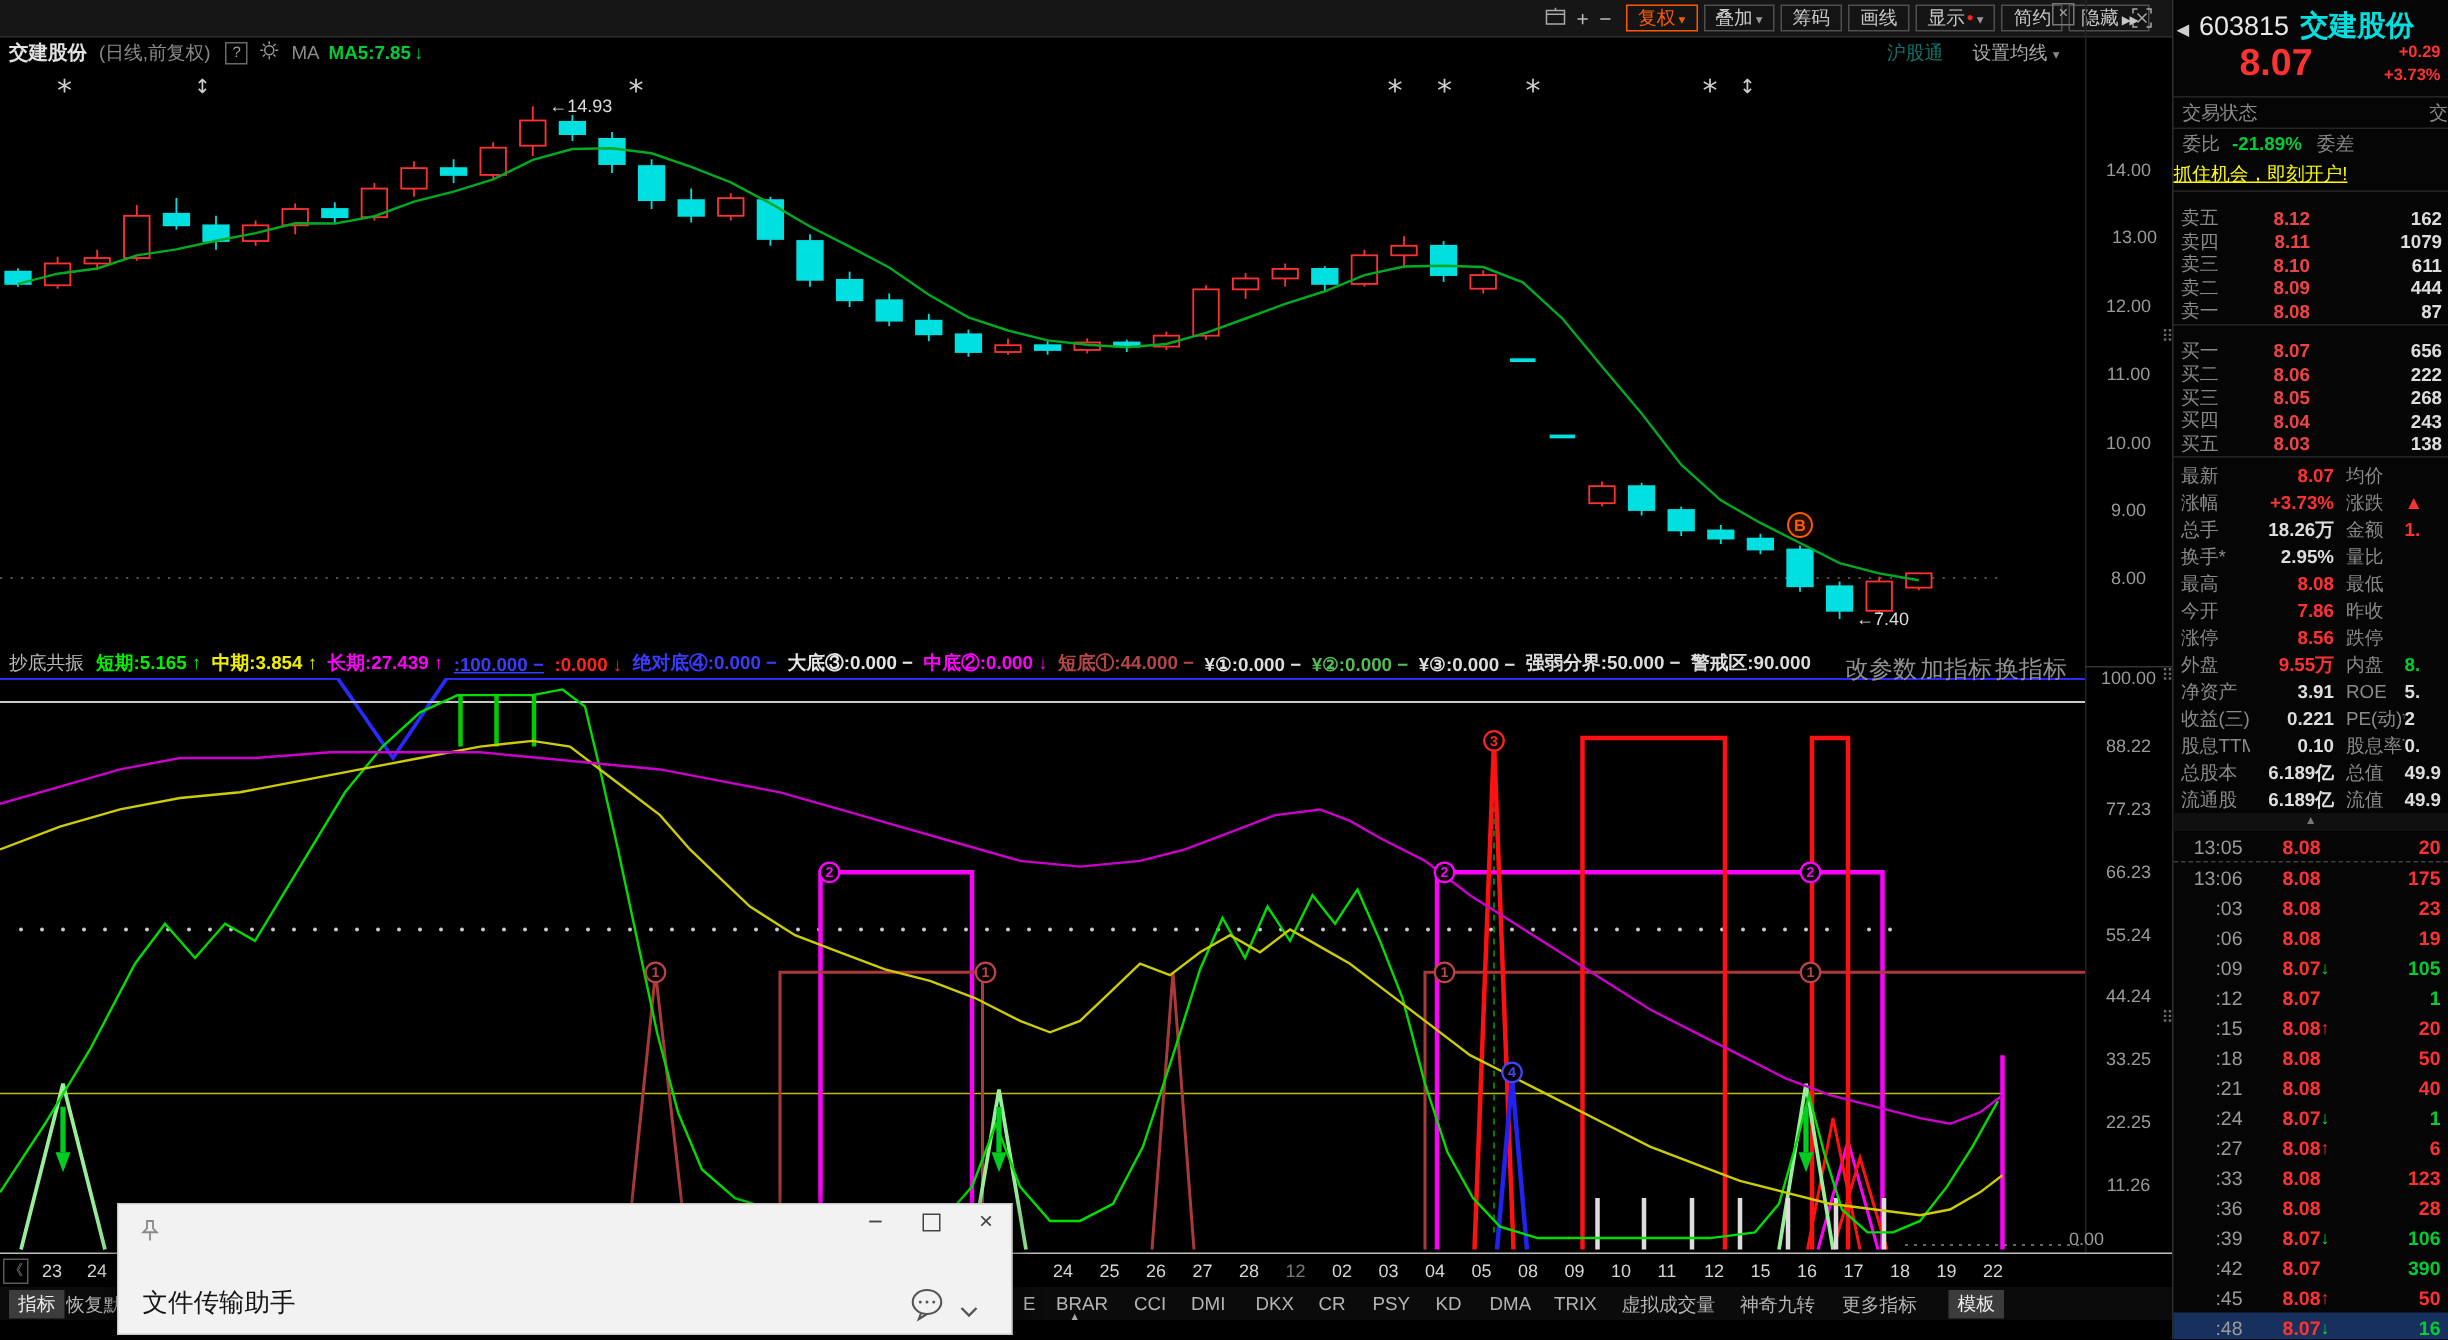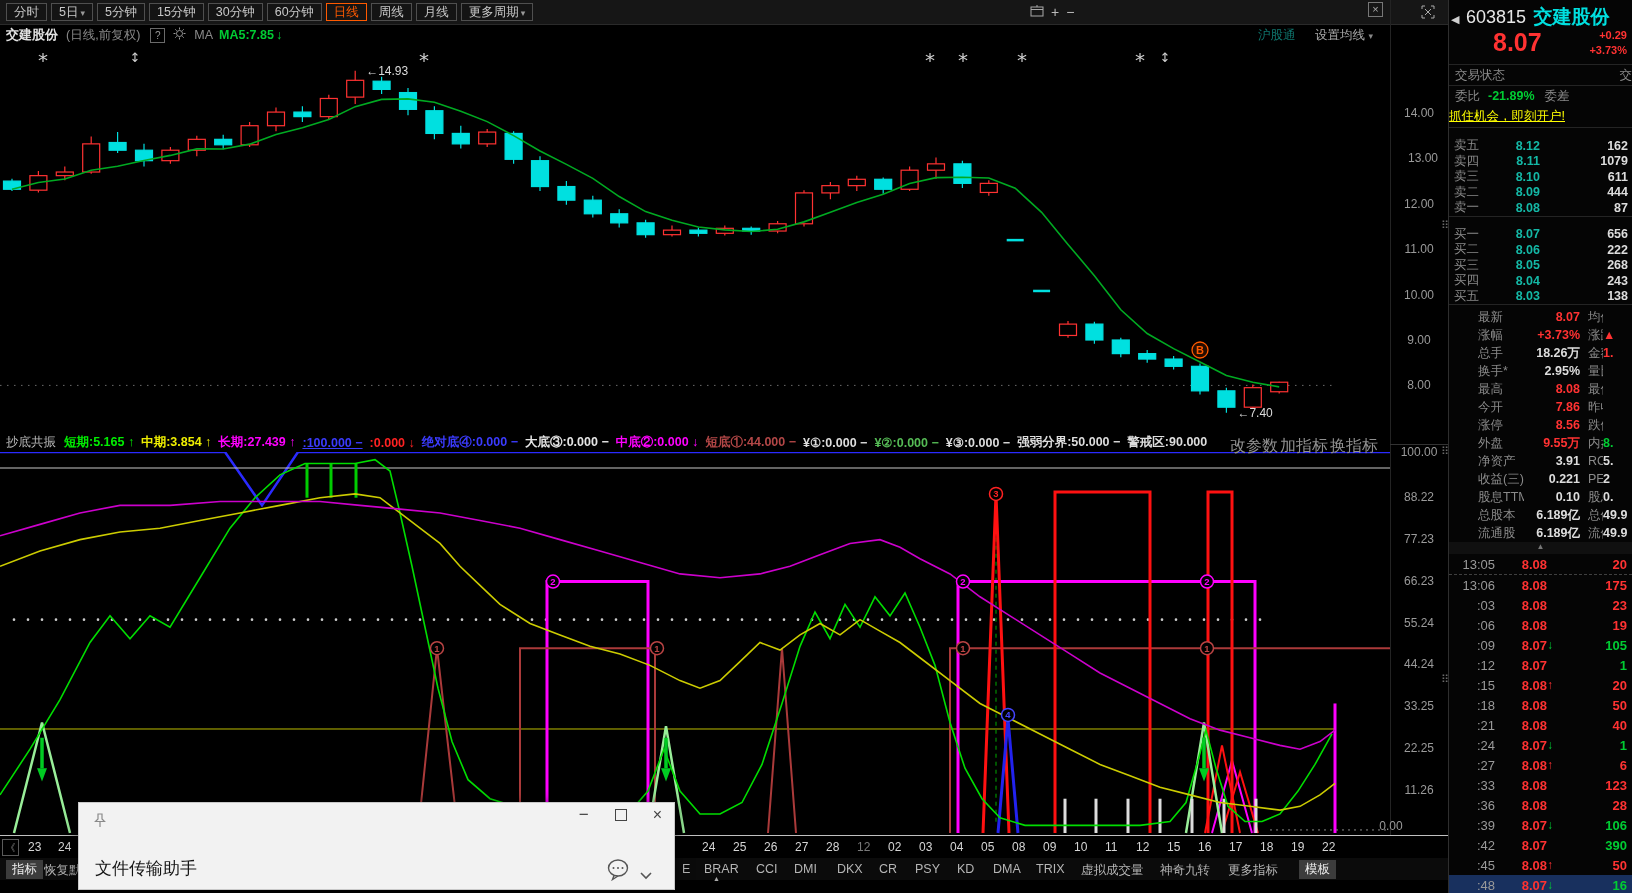--- a/index.html
+++ b/index.html
@@ -72,24 +72,24 @@
   .qrow{display:flex;align-items:center;height:20px;border-top:1px solid #242424;}
   .qrow .lab{margin-left:6px;}
   #qp-status .cut{margin-left:auto;margin-right:0;color:#8a8a8a;}
   #weibi-value{color:#00cc33;font-weight:bold;margin-left:8px;}
   #weicha-label{margin-left:10px;}
   #qp-link{display:block;height:21px;line-height:21px;text-align:left;color:#ffff00;
            text-decoration:underline;border-bottom:1px solid #242424;font-size:12.5px;cursor:pointer;}
   .book{padding-top:10px;border-bottom:1px solid #242424;}
   .book-row{display:flex;align-items:center;height:15.5px;}
   .book-row .bl{width:34px;margin-left:5px;}
-  .book-row .bp{width:52px;text-align:right;color:#14b8a6;font-weight:bold;}
+  .book-row .bp{width:52px;text-align:right;color:#ef4444;font-weight:bold;}
   .book-row .bv{flex:1;text-align:right;margin-right:4px;color:#ddd;font-weight:bold;}
   #qp-stats{padding-top:3px;}
-  .stat-row{display:flex;align-items:center;height:18px;margin-left:24px;}
+  .stat-row{display:flex;align-items:center;height:18px;}
   .stat-row .l1{width:46px;margin-left:5px;white-space:nowrap;overflow:hidden;}
   .stat-row .v1{width:56px;text-align:right;font-weight:bold;white-space:nowrap;}
   .stat-row .l2{flex:1;margin-left:8px;white-space:nowrap;overflow:hidden;}
   .stat-row .v2{width:29px;font-weight:bold;white-space:nowrap;overflow:hidden;}
   .c-red{color:#ff3232;} .c-green{color:#00cc33;} .c-white{color:#ddd;}
   #qp-handle{height:12px;text-align:center;color:#777;font-size:8px;line-height:10px;background:#101010;cursor:pointer;}
   .tick-row{display:flex;align-items:center;height:20px;font-size:13px;}
   .tick-row.sep{border-top:1px dashed #3f3f3f;}
   .tick-row.hl{background:#18305e;}
   .tick-row .tt{width:46px;text-align:right;color:#9a9a9a;}
@@ -108,43 +108,40 @@
   #ww-title{position:absolute;left:16px;top:54px;font-size:17px;color:#151515;}
   #ww-bubble{position:absolute;left:527px;top:56px;cursor:pointer;}
   #ww-chevron{position:absolute;left:561px;top:63px;cursor:pointer;}
 </style>
 </head>
 <body>
 
 <div id="screen">
 
   <div id="toolbar">
-    <div id="period-buttons">
-        <span class="pbtn">分时</span>
-        <span class="pbtn">5日<span class="caret">▾</span></span>
-        <span class="pbtn">5分钟</span>
-        <span class="pbtn">15分钟</span>
-        <span class="pbtn">30分钟</span>
-        <span class="pbtn">60分钟</span>
-        <span class="pbtn active">日线</span>
-        <span class="pbtn">周线</span>
-        <span class="pbtn">月线</span>
-        <span class="pbtn">更多周期<span class="caret">▾</span></span>
-      </div>
     <div id="window-tools">
       <span>
         <svg width="14" height="12" viewBox="0 0 14 12">
             <rect x="1" y="2" width="12" height="9" fill="none" stroke="#aaa"></rect>
             <line x1="1" y1="4.5" x2="13" y2="4.5" stroke="#aaa"></line>
             <line x1="7" y1="0" x2="7" y2="2" stroke="#aaa"></line>
           </svg>
       </span>
       <span>+</span>
       <span>−</span>
     </div>
+    <div id="right-buttons">
+        <span class="pbtn active">复权<span class="caret">▾</span></span>
+        <span class="pbtn">叠加<span class="caret">▾</span></span>
+        <span class="pbtn">筹码</span>
+        <span class="pbtn">画线</span>
+        <span class="pbtn">显示<span class="dot">●</span><span class="caret">▾</span></span>
+        <span class="pbtn">简约</span>
+        <span class="pbtn">隐藏<span class="sfx">▶▶</span></span>
+      </div>
     <span id="expand-btn">
       <svg width="14" height="14" viewBox="0 0 14 14" fill="none" stroke="#aaa">
         <polyline points="1,4 1,1 4,1"></polyline>
           <polyline points="10,1 13,1 13,4"></polyline>
         <polyline points="13,10 13,13 10,13"></polyline>
           <polyline points="4,13 1,13 1,10"></polyline>
         <line x1="4" y1="4" x2="10" y2="10"></line>
           <line x1="10" y1="4" x2="4" y2="10"></line>
       </svg>
     </span>

